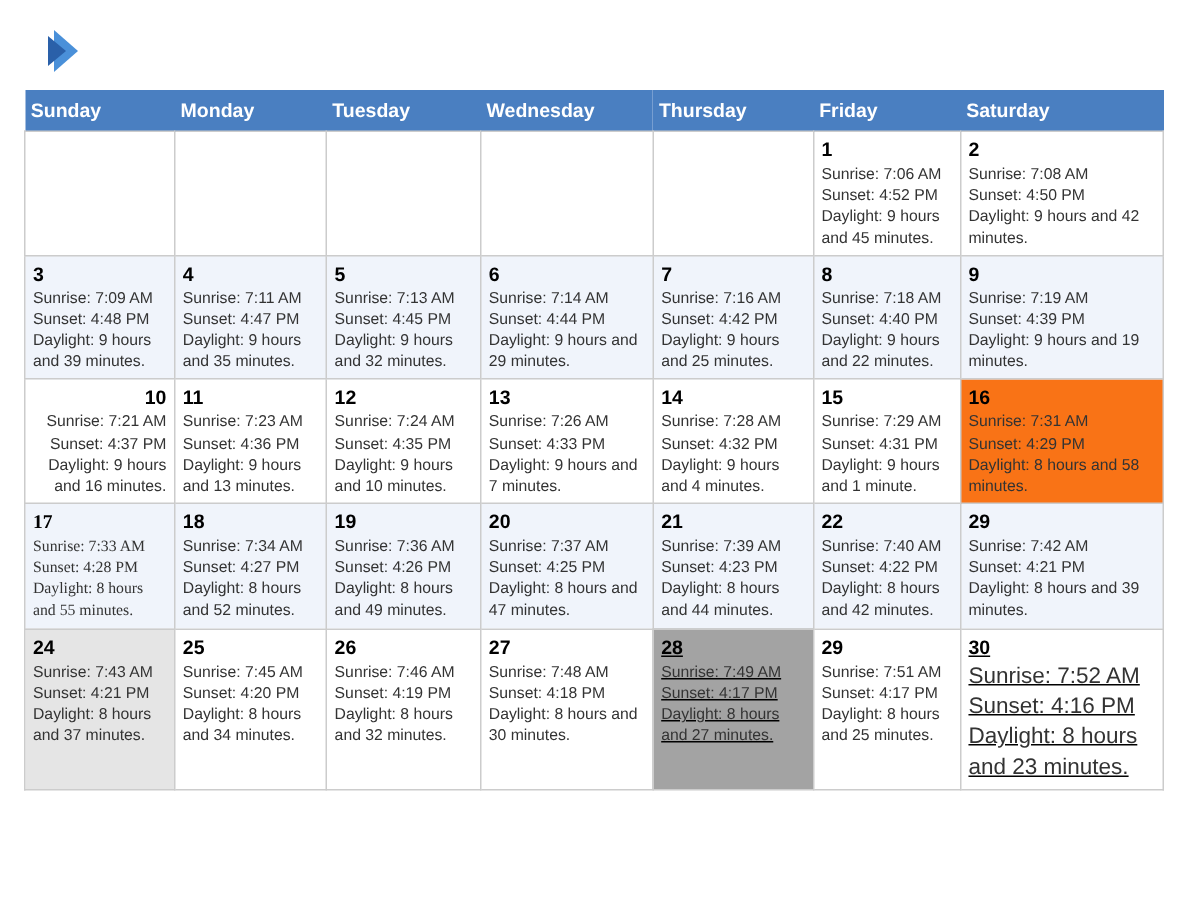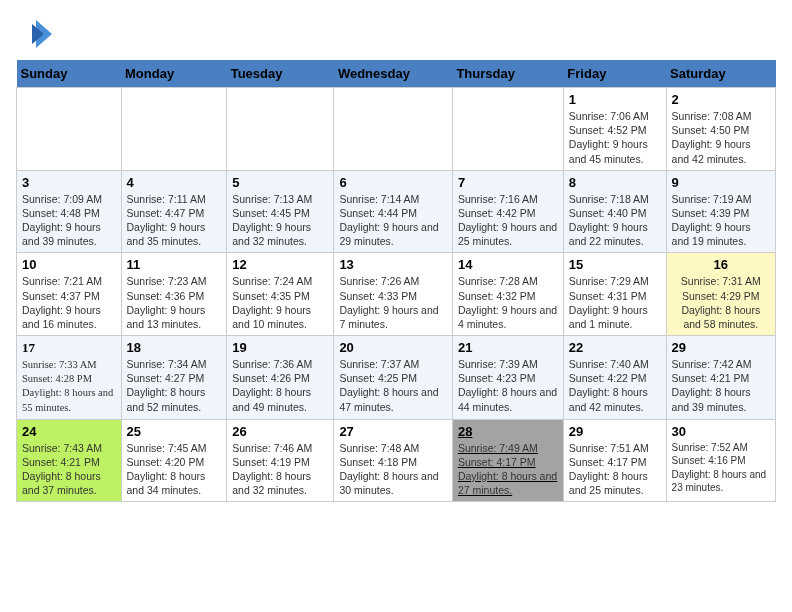--- a/index.html
+++ b/index.html
@@ -46,21 +46,21 @@
       font-size: 14px;
       color: #555;
     }
     table {
       width: 100%;
       border-collapse: collapse;
       font-size: 11px;
     }
     thead tr th {
       background: #4a7fc1;
-      color: #000000;
+      color: #ffffff;
       padding: 6px 4px;
       text-align: left;
       font-size: 13px;
       font-weight: bold;
     }
     tbody tr td {
       border: 1px solid #ccc;
       vertical-align: top;
       padding: 4px 5px;
       min-height: 80px;
@@ -176,21 +176,21 @@
 Daylight: 9 hours and 22 minutes.</div>
         </td>
         <td style="background: rgb(240, 244, 251);">
           <span class="day-num">9</span>
           <div class="day-info" style="white-space: pre-line; font-size: 10.5px; line-height: 1.35;">Sunrise: 7:19 AM
 Sunset: 4:39 PM
 Daylight: 9 hours and 19 minutes.</div>
         </td>
       </tr>
       <tr>
-        <td style="background: rgb(255, 255, 255);">
+        <td style="background: rgb(255, 255, 255); text-align: right;">
           <span class="day-num">10</span>
           <div class="day-info" style="white-space: pre-line; font-size: 10.5px; line-height: 1.35;">Sunrise: 7:21 AM
 Sunset: 4:37 PM
 Daylight: 9 hours and 16 minutes.</div>
         </td>
         <td style="background: rgb(255, 255, 255);">
           <span class="day-num">11</span>
           <div class="day-info" style="white-space: pre-line; font-size: 10.5px; line-height: 1.35;">Sunrise: 7:23 AM
 Sunset: 4:36 PM
 Daylight: 9 hours and 13 minutes.</div>
@@ -212,21 +212,21 @@
           <div class="day-info" style="white-space: pre-line; font-size: 10.5px; line-height: 1.35;">Sunrise: 7:28 AM
 Sunset: 4:32 PM
 Daylight: 9 hours and 4 minutes.</div>
         </td>
         <td style="background: rgb(255, 255, 255);">
           <span class="day-num">15</span>
           <div class="day-info" style="white-space: pre-line; font-size: 10.5px; line-height: 1.35;">Sunrise: 7:29 AM
 Sunset: 4:31 PM
 Daylight: 9 hours and 1 minute.</div>
         </td>
-        <td style="background: #fef9c3; text-align: center;">
+        <td style="background: #f97316;">
           <span class="day-num">16</span>
           <div class="day-info" style="white-space: pre-line; font-size: 10.5px; line-height: 1.35;">Sunrise: 7:31 AM
 Sunset: 4:29 PM
 Daylight: 8 hours and 58 minutes.</div>
         </td>
       </tr>
       <tr>
         <td style="background: rgb(240, 244, 251); font-family: Liberation Serif, serif;">
           <span class="day-num">17</span>
           <div class="day-info" style="white-space: pre-line; font-size: 10.5px; line-height: 1.35;">Sunrise: 7:33 AM
@@ -264,21 +264,21 @@
 Daylight: 8 hours and 42 minutes.</div>
         </td>
         <td style="background: rgb(240, 244, 251);">
           <span class="day-num">29</span>
           <div class="day-info" style="white-space: pre-line; font-size: 10.5px; line-height: 1.35;">Sunrise: 7:42 AM
 Sunset: 4:21 PM
 Daylight: 8 hours and 39 minutes.</div>
         </td>
       </tr>
       <tr>
-        <td style="background: #bef264;">
+        <td style="background: #e5e5e5;">
           <span class="day-num">24</span>
           <div class="day-info" style="white-space: pre-line; font-size: 10.5px; line-height: 1.35;">Sunrise: 7:43 AM
 Sunset: 4:21 PM
 Daylight: 8 hours and 37 minutes.</div>
         </td>
         <td style="background: rgb(255, 255, 255);">
           <span class="day-num">25</span>
           <div class="day-info" style="white-space: pre-line; font-size: 10.5px; line-height: 1.35;">Sunrise: 7:45 AM
 Sunset: 4:20 PM
 Daylight: 8 hours and 34 minutes.</div>
@@ -300,21 +300,21 @@
           <div class="day-info" style="white-space: pre-line; font-size: 10.5px; line-height: 1.35;">Sunrise: 7:49 AM
 Sunset: 4:17 PM
 Daylight: 8 hours and 27 minutes.</div>
         </td>
         <td style="background: rgb(255, 255, 255);">
           <span class="day-num">29</span>
           <div class="day-info" style="white-space: pre-line; font-size: 10.5px; line-height: 1.35;">Sunrise: 7:51 AM
 Sunset: 4:17 PM
 Daylight: 8 hours and 25 minutes.</div>
         </td>
-        <td style="background: rgb(255, 255, 255);">
+        <td style="background: rgb(255, 255, 255); text-decoration: underline;">
           <span class="day-num">30</span>
-          <div class="day-info" style="white-space: pre-line; font-size: 10px; line-height: 1.35;">Sunrise: 7:52 AM
+          <div class="day-info" style="white-space: pre-line; font-size: 15px; line-height: 1.35;">Sunrise: 7:52 AM
 Sunset: 4:16 PM
 Daylight: 8 hours and 23 minutes.</div>
         </td>
       </tr>
     </tbody>
 </table>
 
 </body></html>

